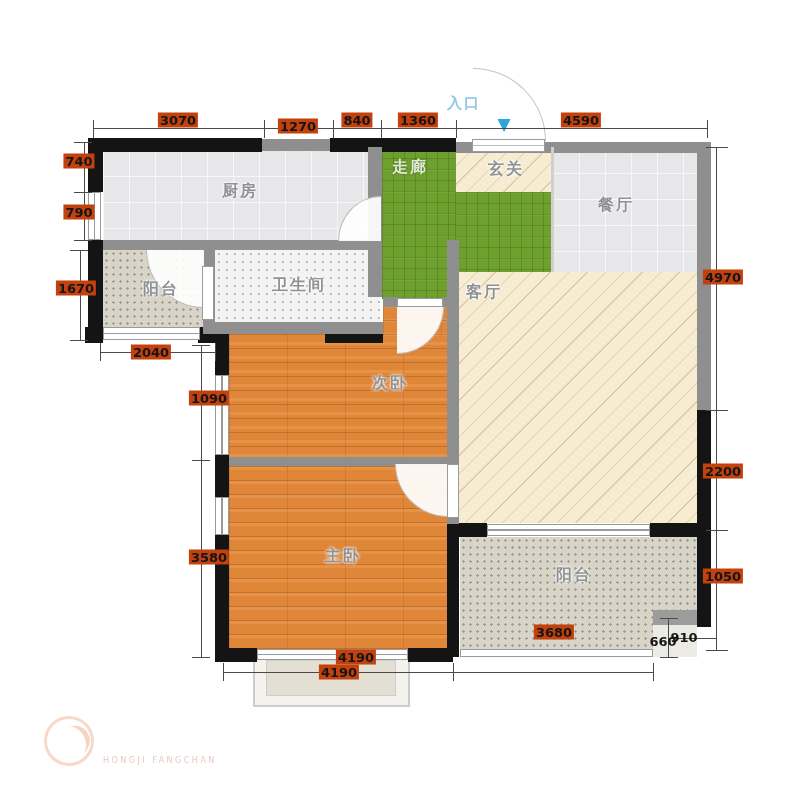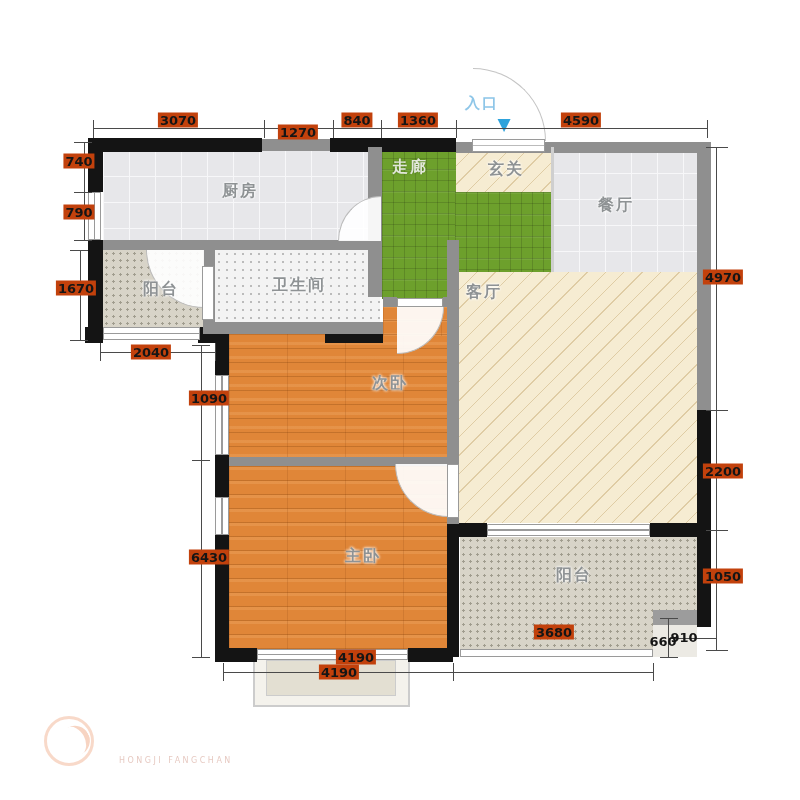--- a/index.html
+++ b/index.html
@@ -123,32 +123,32 @@
   <div class="abs" style="left:473px;top:68px;width:72px;height:72px;border:1px solid #c4c4c4;border-left:none;border-bottom:none;border-radius:0 100% 0 0;z-index:5;"></div>
   <div class="abs panel" style="left:472px;top:139px;width:73px;height:13px;background-image:linear-gradient(to bottom,transparent 45%,#bbb 45%,#bbb 55%,transparent 55%);z-index:6;"></div>
   <div class="abs disc" style="left:338px;top:196px;width:42px;height:44px;border-top:1px solid #bbb;border-left:1px solid #bbb;border-radius:100% 0 0 0;z-index:5;"></div>
   <div class="abs disc" style="left:146px;top:250px;width:57px;height:57px;border-left:1px solid #bbb;border-bottom:1px solid #bbb;border-radius:0 0 0 100%;z-index:5;"></div>
   <div class="abs panel" style="left:202px;top:266px;width:12px;height:54px;z-index:6;"></div>
   <div class="abs disc" style="left:397px;top:307px;width:46px;height:46px;border-right:1px solid #bbb;border-bottom:1px solid #bbb;border-radius:0 0 100% 0;z-index:5;"></div>
   <div class="abs panel" style="left:397px;top:298px;width:46px;height:9px;z-index:6;"></div>
   <div class="abs disc" style="left:395px;top:464px;width:52px;height:52px;border-left:1px solid #bbb;border-bottom:1px solid #bbb;border-radius:0 0 0 100%;z-index:5;"></div>
   <div class="abs panel" style="left:447px;top:464px;width:12px;height:54px;z-index:6;"></div>
 
-  <div class="abs entlab" style="left:482px;top:103px;">入口</div>
+  <div class="abs entlab" style="left:464px;top:103px;">入口</div>
   <div class="abs entarrow" style="left:504px;top:124px;">▼</div>
 
   <div class="abs rlabel" style="left:240px;top:191px;">厨房</div>
   <div class="abs rlabel light" style="left:410px;top:167px;">走廊</div>
   <div class="abs rlabel" style="left:506px;top:169px;">玄关</div>
   <div class="abs rlabel" style="left:616px;top:205px;">餐厅</div>
   <div class="abs rlabel" style="left:161px;top:289px;">阳台</div>
   <div class="abs rlabel" style="left:299px;top:285px;">卫生间</div>
   <div class="abs rlabel" style="left:484px;top:292px;">客厅</div>
   <div class="abs rlabel" style="left:390px;top:383px;">次卧</div>
-  <div class="abs rlabel" style="left:343px;top:556px;margin-left:20px;">主卧</div>
+  <div class="abs rlabel" style="left:343px;top:556px;">主卧</div>
   <div class="abs rlabel" style="left:574px;top:575px;">阳台</div>
 
   <div class="abs dline" style="left:93px;top:128px;width:614px;height:1px;"></div>
   <div class="abs dline" style="left:93px;top:120px;width:1px;height:18px;"></div>
   <div class="abs dline" style="left:264px;top:120px;width:1px;height:18px;"></div>
   <div class="abs dline" style="left:333px;top:120px;width:1px;height:18px;"></div>
   <div class="abs dline" style="left:381px;top:120px;width:1px;height:18px;"></div>
   <div class="abs dline" style="left:456px;top:120px;width:1px;height:18px;"></div>
   <div class="abs dline" style="left:707px;top:120px;width:1px;height:18px;"></div>
 
@@ -177,44 +177,44 @@
   <div class="abs dline" style="left:706px;top:410px;width:22px;height:1px;"></div>
   <div class="abs dline" style="left:706px;top:530px;width:22px;height:1px;"></div>
   <div class="abs dline" style="left:706px;top:650px;width:22px;height:1px;"></div>
 
   <div class="abs dline" style="left:668px;top:638px;width:48px;height:1px;"></div>
   <div class="abs dline" style="left:668px;top:618px;width:1px;height:40px;"></div>
   <div class="abs dline" style="left:660px;top:618px;width:18px;height:1px;"></div>
   <div class="abs dline" style="left:660px;top:657px;width:18px;height:1px;"></div>
 
   <div class="abs dim" style="left:178px;top:120px;">3070</div>
-  <div class="abs dim" style="left:298px;top:132px;">1270</div>
+  <div class="abs dim" style="left:298px;top:126px;">1270</div>
   <div class="abs dim" style="left:357px;top:120px;">840</div>
   <div class="abs dim" style="left:418px;top:120px;">1360</div>
   <div class="abs dim" style="left:581px;top:120px;">4590</div>
 
   <div class="abs dim" style="left:79px;top:161px;">740</div>
   <div class="abs dim" style="left:79px;top:212px;">790</div>
   <div class="abs dim" style="left:76px;top:288px;">1670</div>
   <div class="abs dim" style="left:151px;top:352px;">2040</div>
 
   <div class="abs dim" style="left:209px;top:398px;">1090</div>
-  <div class="abs dim" style="left:209px;top:557px;">6430</div>
+  <div class="abs dim" style="left:209px;top:557px;">3580</div>
 
   <div class="abs dim" style="left:356px;top:657px;">4190</div>
   <div class="abs dim" style="left:339px;top:672px;">4190</div>
   <div class="abs dim" style="left:554px;top:632px;">3680</div>
 
   <div class="abs dim" style="left:723px;top:277px;">4970</div>
   <div class="abs dim" style="left:723px;top:471px;">2200</div>
   <div class="abs dim" style="left:723px;top:576px;">1050</div>
 
   <div class="abs dim clear" style="left:663px;top:641px;">660</div>
   <div class="abs dim clear" style="left:684px;top:637px;">910</div>
 
   <div class="abs" style="left:44px;top:712px;width:240px;height:60px;z-index:8;">
     <div class="abs wmring" style="left:0;top:4px;">
       <div class="abs wmswoosh"></div>
     </div>
-    <div class="abs wmsub" style="left:59px;top:44px;margin-left:16px;">HONGJI FANGCHAN</div>
+    <div class="abs wmsub" style="left:59px;top:44px;">HONGJI FANGCHAN</div>
   </div>
 
 </div>
 
 </body></html>

